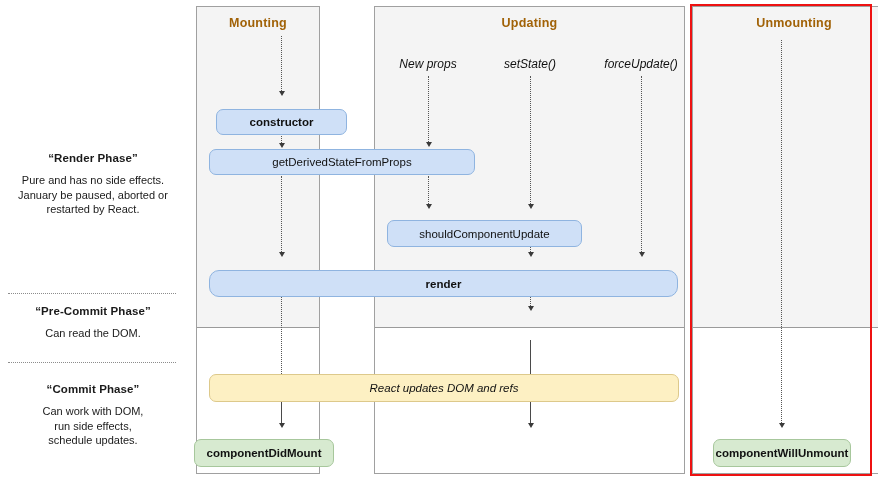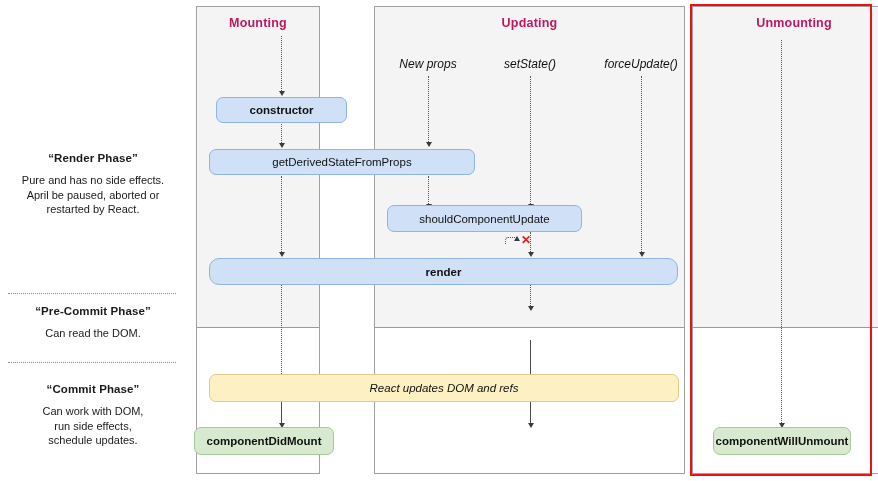--- a/index.html
+++ b/index.html
@@ -60,21 +60,21 @@
     background: #f4f4f4;
     border-bottom: 1px solid #9a9a9a;
   }
   .col-title {
     position: absolute;
     left: 0; right: 0;
     top: 9px;
     text-align: center;
     font-size: 12.5px;
     font-weight: bold;
-    color: #be185d;
+    color: #a16207;
     letter-spacing: .2px;
   }
 
   
   .highlight-box {
     position: absolute;
     box-sizing: border-box;
     border: 2px solid #ee1111;
     background: transparent;
     pointer-events: none;
@@ -89,21 +89,21 @@
     align-items: center;
     justify-content: center;
     font-size: 11.5px;
     color: #111111;
     text-align: center;
     white-space: nowrap;
   }
   .node.blue   { background: #cfe0f7; border: 1px solid #8fb4e0; }
   .node.yellow { background: #fdf0c3; border: 1px solid #ddc98b; }
   .node.green  { background: #d7ead0; border: 1px solid #a7c79c; }
-  .node.bold   { font-weight: bold; }
+  .node.bold   { font-weight: bold; margin-top: 12px; }
   .node.italic { font-style: italic; }
 
   
   .trigger-label {
     position: absolute;
     font-size: 12px;
     font-style: italic;
     color: #111111;
     text-align: center;
     white-space: nowrap;
@@ -147,21 +147,21 @@
 </style>
 </head>
 <body>
 
 <div id="stage">
 
   <div class="legend-block" style="top:152px;">
     <div class="legend-title">“Render Phase”</div>
     <div class="legend-body">
       <div>Pure and has no side effects.</div>
-      <div>April be paused, aborted or</div>
+      <div>January be paused, aborted or</div>
       <div>restarted by React.</div>
     </div>
   </div>
 
   <div class="legend-sep" style="top:293px;"></div>
 
   <div class="legend-block" style="top:305px;">
     <div class="legend-title">“Pre-Commit Phase”</div>
     <div class="legend-body">
       <div>Can read the DOM.</div>
@@ -243,21 +243,21 @@
   <div class="conn solid" style="left:530px; top:402px; height:21px;"></div>
   <div class="arrow-head" style="left:530.5px; top:423px;"></div>
 
   <div class="conn" style="left:781px; top:40px; height:383px;"></div>
   <div class="arrow-head" style="left:781.5px; top:423px;"></div>
 
   <div class="node blue bold" style="left:216px; top:97px; width:131px; height:26px;">constructor</div>
 
   <div class="node blue" style="left:209px; top:149px; width:266px; height:26px;">getDerivedStateFromProps</div>
 
-  <div class="node blue" style="left:387px; top:205px; width:195px; height:27px;">shouldComponentUpdate</div>
+  <div class="node blue" style="left:387px; top:220px; width:195px; height:27px;">shouldComponentUpdate</div>
 
   <div class="node blue bold" style="left:209px; top:258px; width:469px; height:27px;border-radius:10px;">render</div>
 
 
   <div class="node yellow italic" style="left:209px; top:374px; width:470px; height:28px;">React updates DOM and refs</div>
 
   <div class="node green bold" style="left:194px; top:427px; width:140px; height:28px;">componentDidMount</div>
 
 
   <div class="node green bold" style="left:713px; top:427px; width:138px; height:28px;">componentWillUnmount</div>

